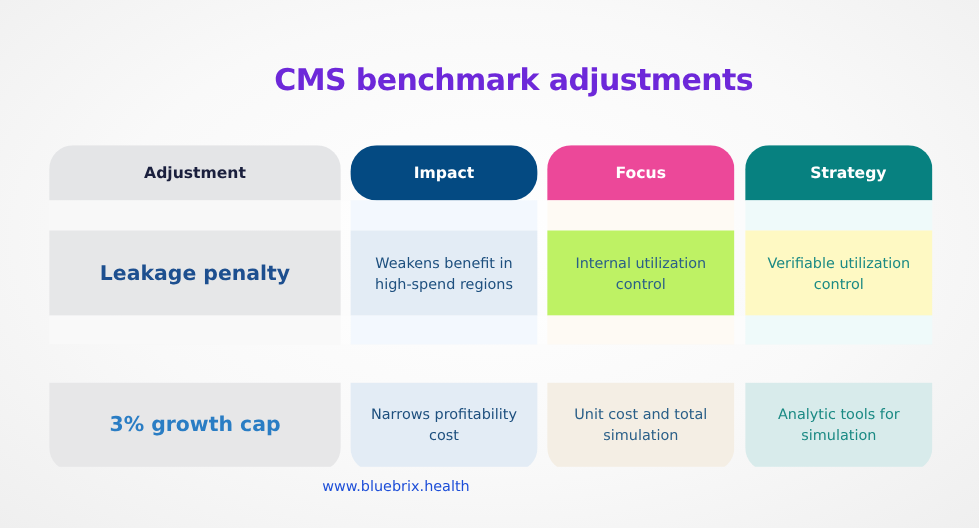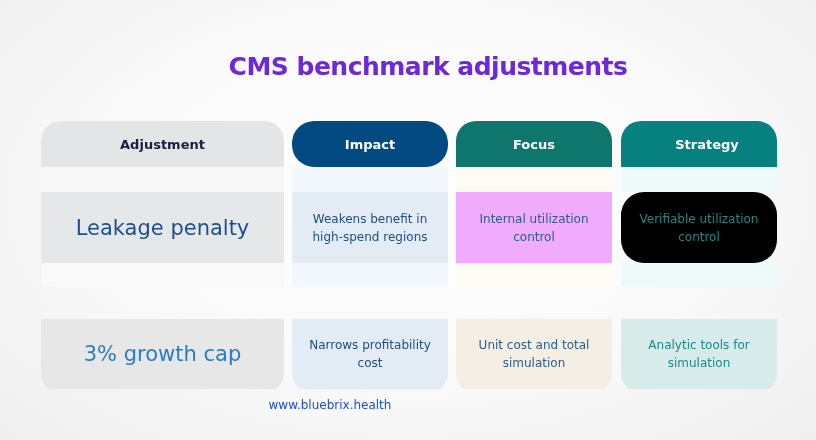--- a/index.html
+++ b/index.html
@@ -15,21 +15,21 @@
   .table{position:absolute;left:41px;top:121px;}
   .col{position:absolute;top:0;height:272px;border-radius:20px;overflow:hidden;}
   .head{height:46px;display:flex;align-items:center;justify-content:center;
     font-size:13px;font-weight:bold;}
   .band{height:25px;}
   .cell{display:flex;align-items:center;justify-content:center;text-align:center;
     font-size:12px;line-height:18px;}
   .r1{height:71px;}
   .band2{height:24px;}
   .r2{height:70px;margin-top:32px;}
-  .first .cell{font-size:21px;font-weight:normal;}
+  .first .cell{font-size:17px;font-weight:bold;}
   .footer{position:absolute;left:0;top:398px;width:660px;text-align:center;
     font-size:12px;color:#1d4ed8;}
   .whitebar{position:absolute;left:41px;width:736px;background:rgba(255,255,255,0.55);pointer-events:none;}
 </style>
 </head>
 <body>
 
 <div class="title">CMS benchmark adjustments</div>
 
 <div class="table">
@@ -44,31 +44,31 @@
 
   <div class="col" style="left:251px;width:156px;">
     <div class="head" style="background:#044a82;color:#ffffff;border-radius:22px;">Impact</div>
     <div class="band" style="background:#edf5fd;"></div>
     <div class="cell r1" style="background:#e3ecf5;color:#1d4f7e;padding:0 10px;">Weakens benefit in high-spend regions</div>
     <div class="band2" style="background:#edf5fd;"></div>
     <div class="cell r2" style="background:#e3ecf5;color:#1d4f7e;padding:0 14px;">Narrows profitability cost</div>
   </div>
 
   <div class="col" style="left:415px;width:156px;">
-    <div class="head" style="background:#0f766e;color:#ffffff;">Focus</div>
+    <div class="head" style="background:#ec4899;color:#ffffff;">Focus</div>
     <div class="band" style="background:#fdf8ee;"></div>
-    <div class="cell r1" style="background:#f0abfc;color:#2a5f88;padding:0 18px;">Internal utilization control</div>
+    <div class="cell r1" style="background:#bef264;color:#2a5f88;padding:0 18px;">Internal utilization control</div>
     <div class="band2" style="background:#fdf8ee;"></div>
     <div class="cell r2" style="background:#f4eee4;color:#2a5f88;padding:0 12px;">Unit cost and total simulation</div>
   </div>
 
   <div class="col" style="left:580px;width:156px;">
     <div class="head" style="background:#078180;color:#ffffff;padding-left:16px;">Strategy</div>
     <div class="band" style="background:#e6f7f8;"></div>
-    <div class="cell r1" style="background:#000000;color:#1b8a84;padding:0 6px;border-radius:23px;">Verifiable utilization control</div>
+    <div class="cell r1" style="background:#fef9c3;color:#1b8a84;padding:0 6px;">Verifiable utilization control</div>
     <div class="band2" style="background:#e6f7f8;"></div>
     <div class="cell r2" style="background:#d8ebeb;color:#1b8a84;padding:0 18px;">Analytic tools for simulation</div>
   </div>
 </div>
 
 <div class="whitebar" style="top:167px;height:25px;background:rgba(255,255,255,0.35);"></div>
 <div class="whitebar" style="top:263px;height:24px;background:rgba(255,255,255,0.35);"></div>
 
 <div class="footer">www.bluebrix.health</div>
 

